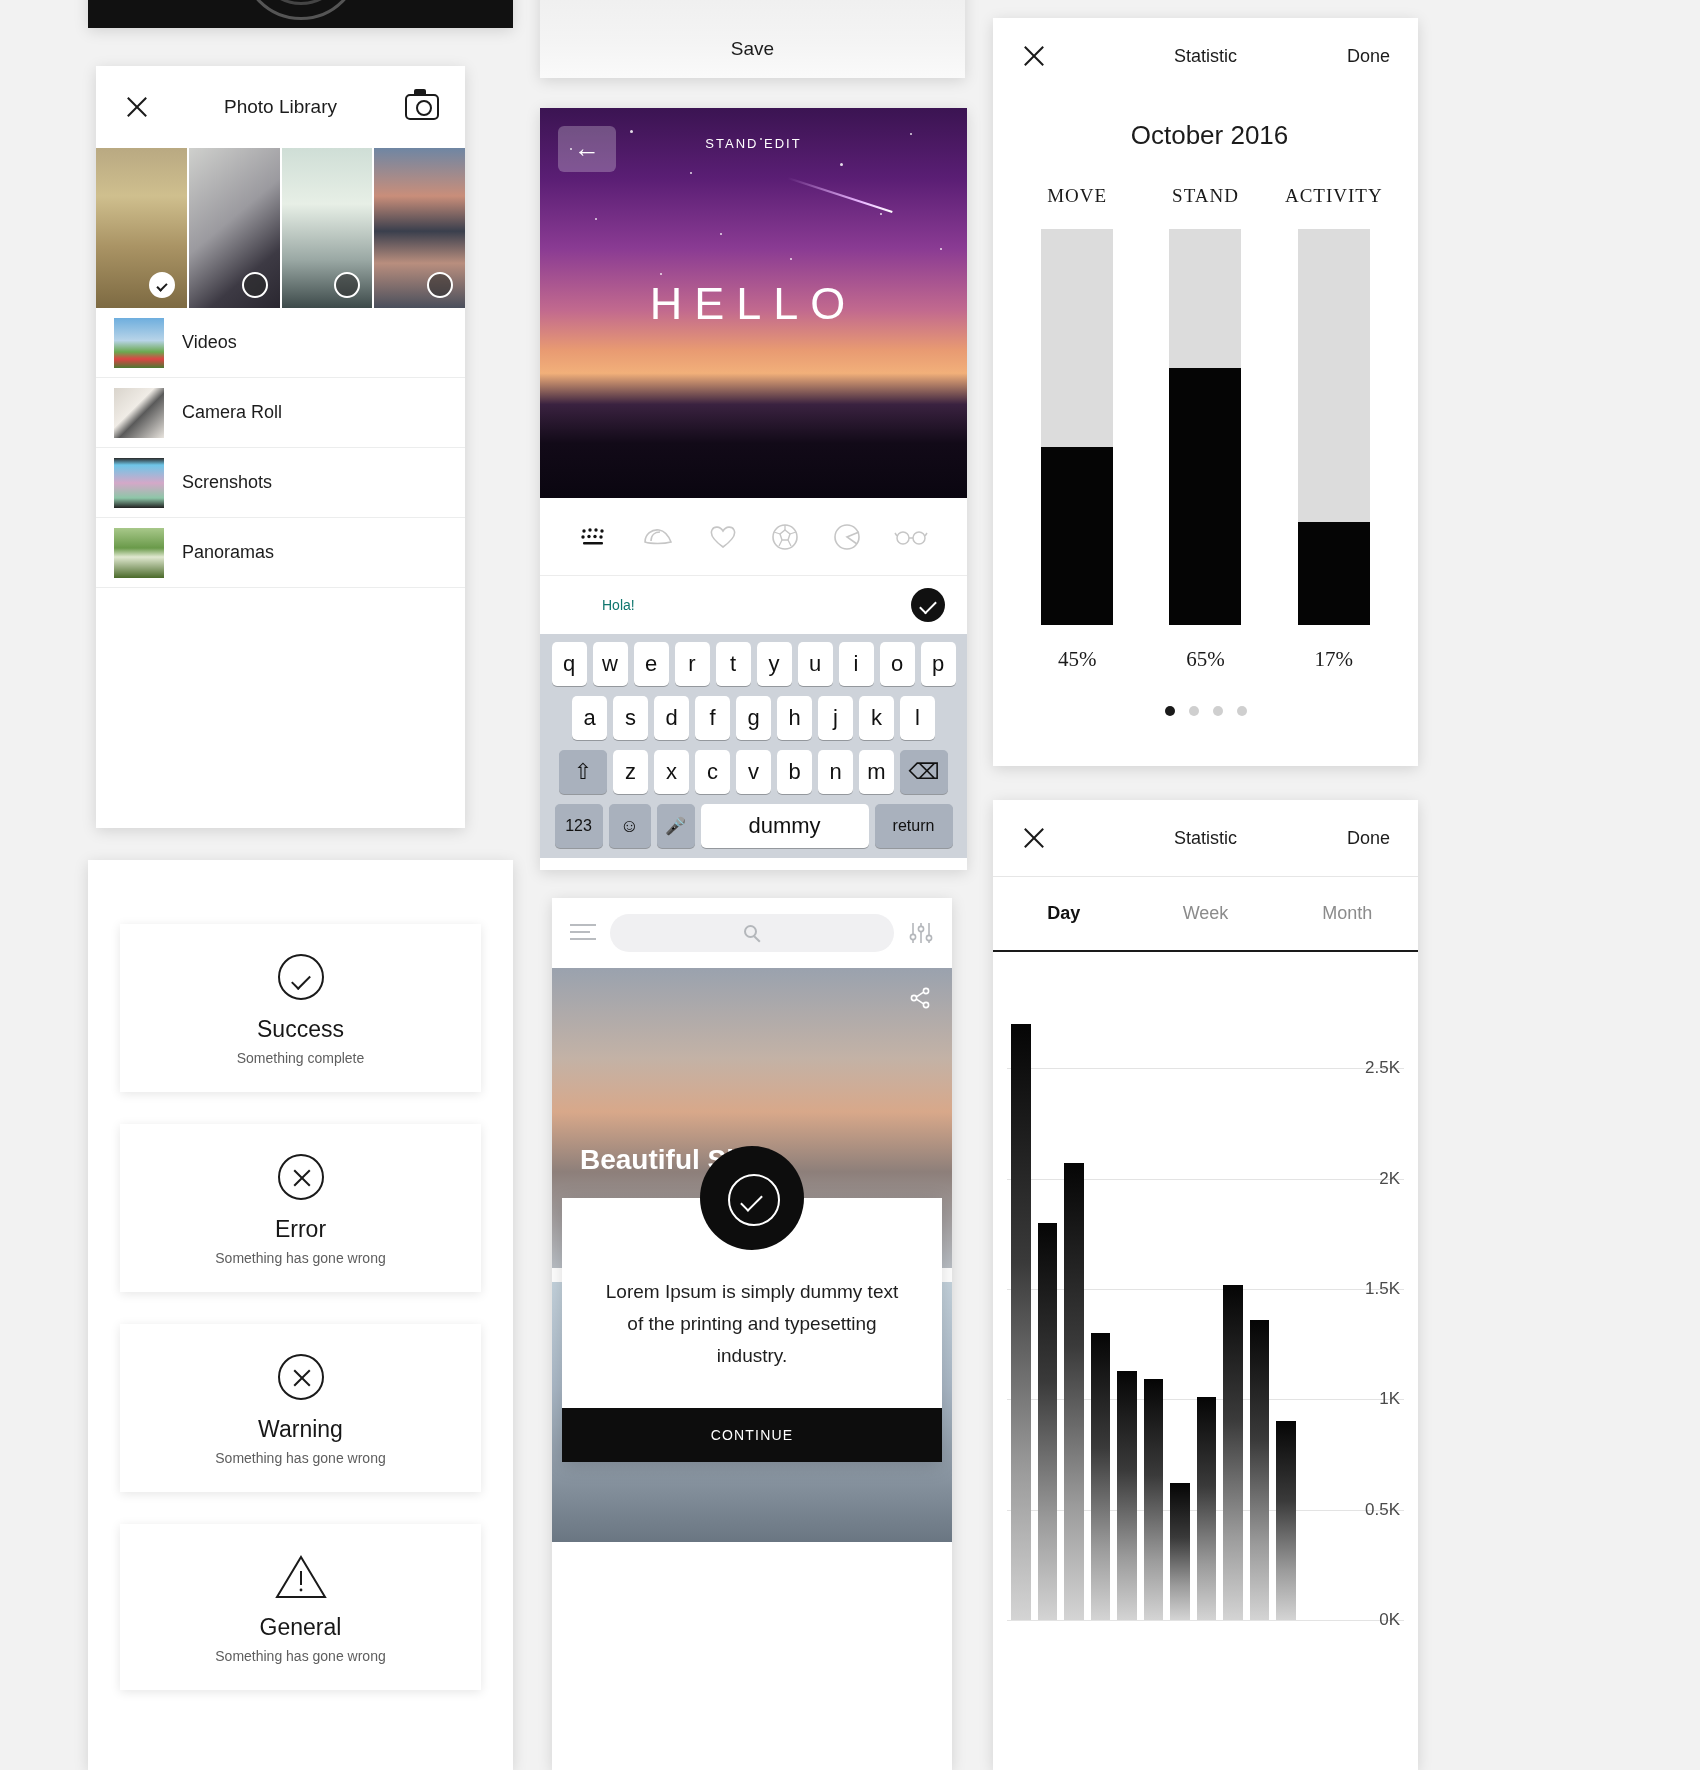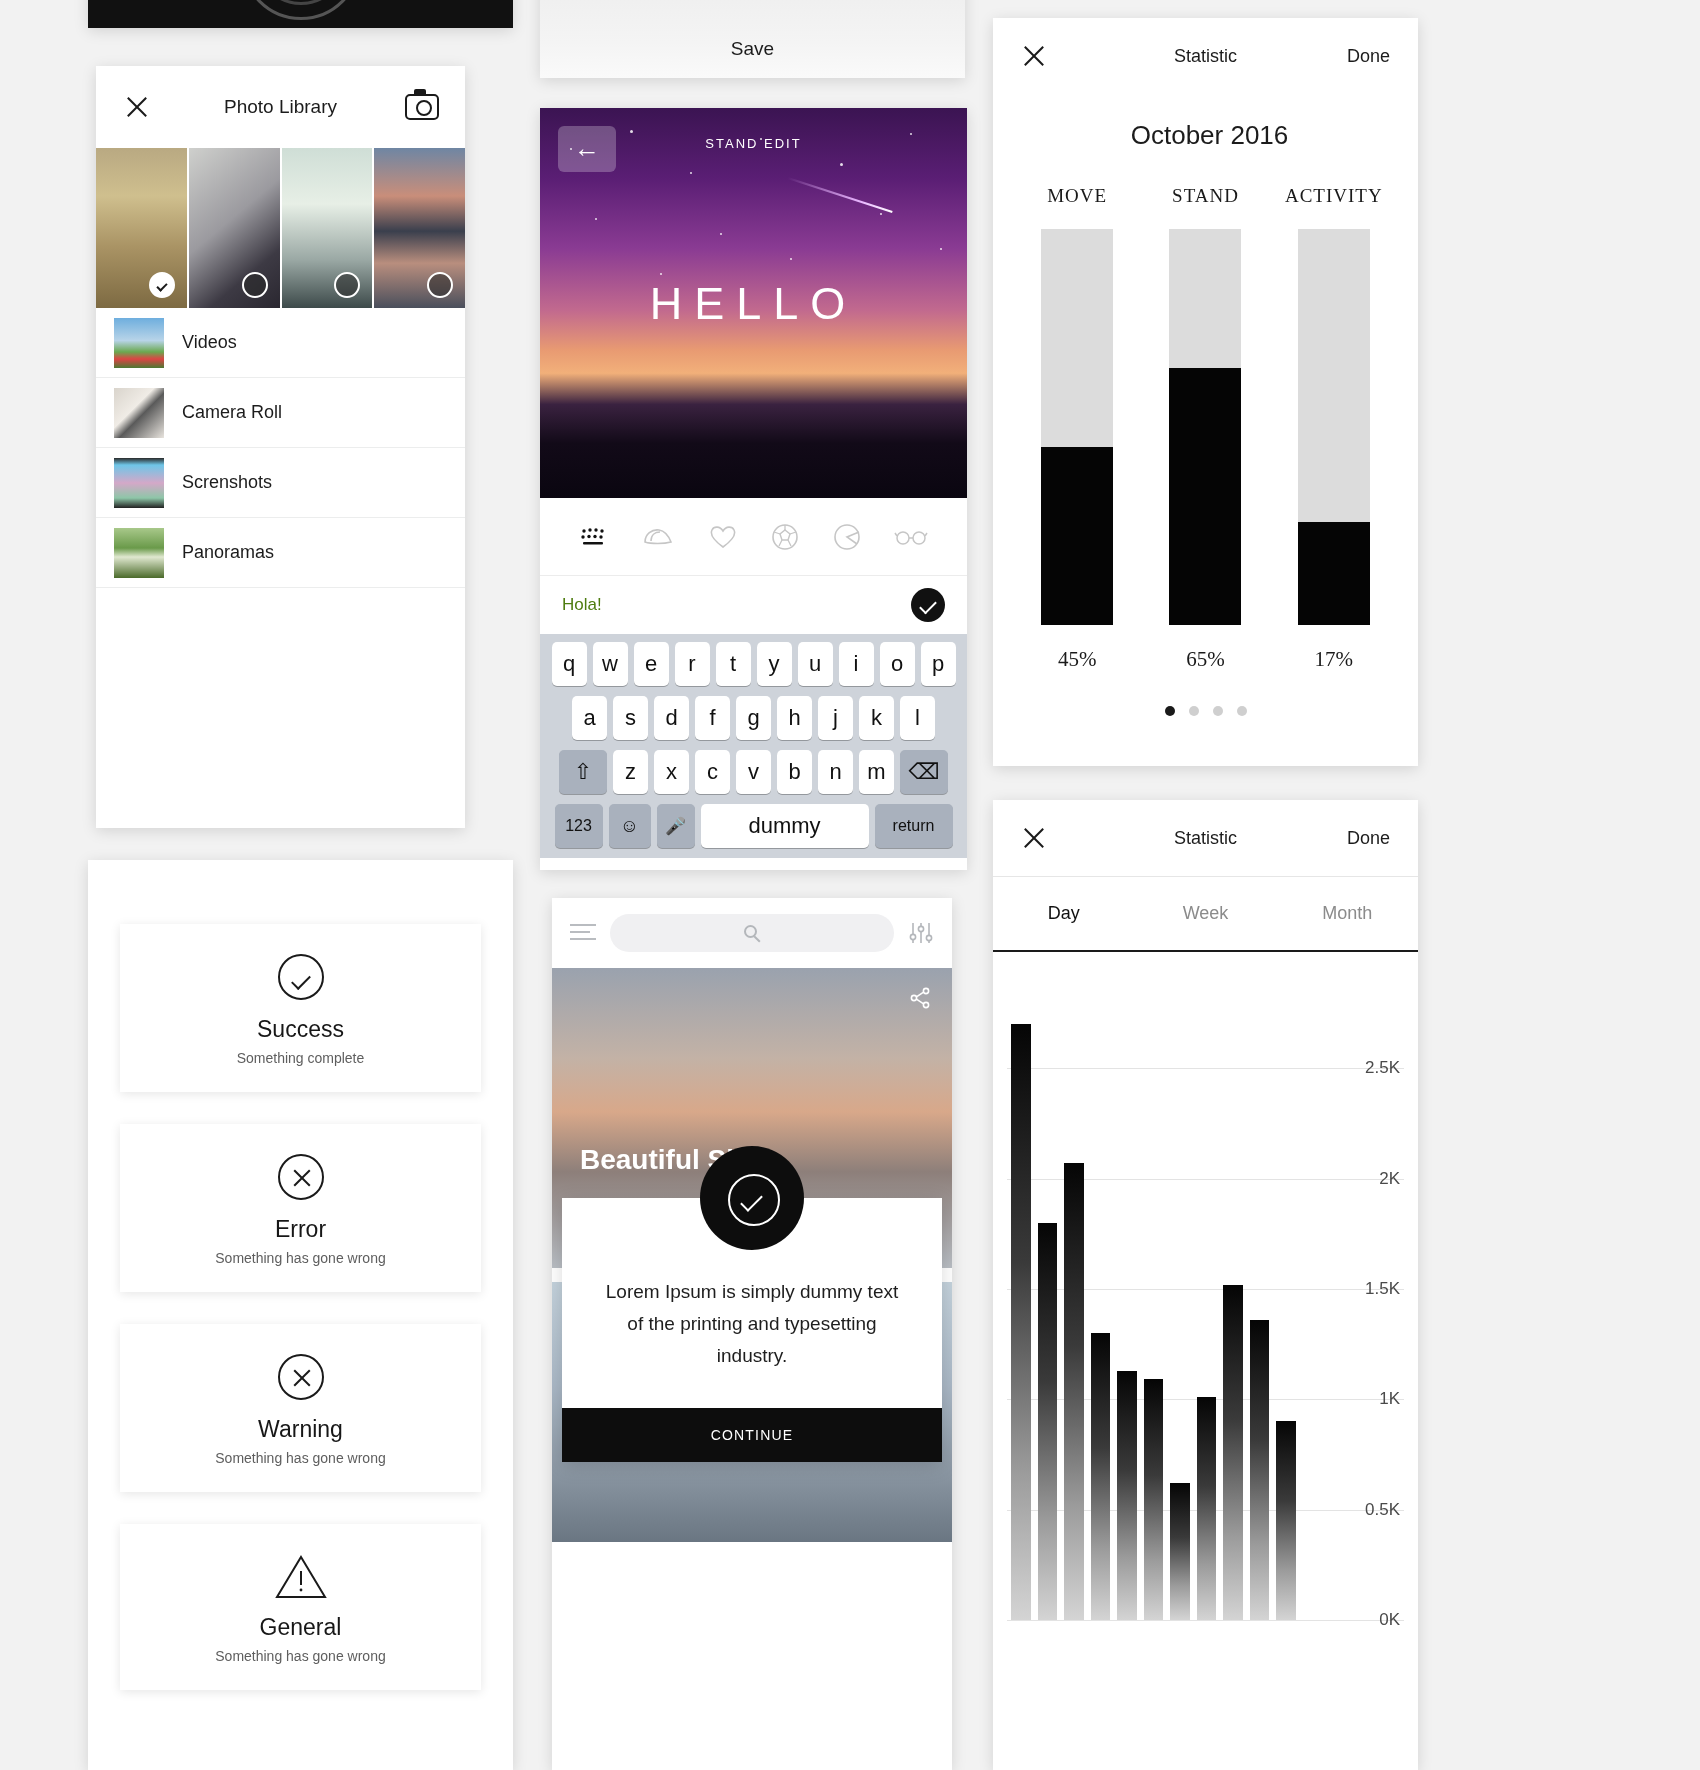--- a/index.html
+++ b/index.html
@@ -82,21 +82,21 @@
   .te-back { position:absolute; left:18px; top:18px; width:58px; height:46px; background:rgba(255,255,255,0.25);
       border-radius:6px; }
   .te-back:after{content:'←'; position:absolute; left:0;right:0;top:7px; text-align:center; font-size:26px; color:#fff;}
   .te-label { position:absolute; left:0; right:0; top:28px; text-align:center; color:#fff; font-size:13px; letter-spacing:2px;}
   .hello { position:absolute; left:0; right:0; top:170px; text-align:center; color:#fff; font-size:45px;
       letter-spacing:12px; font-weight:300;}
   .te-icons { height:78px; display:flex; align-items:center; justify-content:space-around; padding:0 22px;
       border-bottom:1px solid #ececec; }
   .te-icons svg { display:block; }
   .te-input { height:58px; display:flex; align-items:center; padding:0 22px; position:relative;}
-  .te-input span { font-size:17px; color:#4d7c0f; }
+  .te-input span { font-size:14px; color:#0f766e;margin-left:40px; }
   .te-ok { position:absolute; right:22px; top:12px; width:34px; height:34px; background:#111; border-radius:50%;}
   .te-ok:after{content:''; position:absolute; left:9px; top:13px; width:14px; height:7px;
       border-left:2.6px solid #fff; border-bottom:2.6px solid #fff; transform:rotate(-45deg);}
   .kb { background:#ced3da; padding:8px 4px 10px; }
   .kb-row { display:flex; justify-content:center; margin-bottom:10px; }
   .key { background:#fff; border-radius:5px; height:44px; min-width:35px; flex:0 0 35px; margin:0 3px;
       display:flex; align-items:center; justify-content:center; font-size:22px; color:#111;
       box-shadow:0 1px 0 rgba(0,0,0,0.28); }
   .key.wide { flex:0 0 48px; background:#a9b1bd; }
   .key.num { flex:0 0 48px; background:#a9b1bd; font-size:16px;}
@@ -152,21 +152,21 @@
   .bar-fill { position:absolute; left:0; right:0; bottom:0; background:#050505;}
   .bar-val { font-size:21px; color:#1a1a1a; margin-top:22px;}
   .dots { display:flex; justify-content:center; gap:14px; margin-top:34px;}
   .dot { width:10px; height:10px; border-radius:50%; background:#cfcfcf;}
   .dot.on { background:#1a1a1a; }
 
   
   #stat2 { left:993px; top:800px; width:425px; height:970px; }
   .st-tabs { display:flex; border-top:1px solid #e6e6e6; border-bottom:2px solid #1a1a1a; height:76px;}
   .st-tab { flex:1; display:flex; align-items:center; justify-content:center; font-size:18px; color:#8b8b8b;}
-  .st-tab.active { color:#111; font-weight:normal; }
+  .st-tab.active { color:#111; font-weight:bold; }
   .chart2 { position:relative; height:640px; margin:28px 4px 0; }
   .grid-line { position:absolute; left:10px; right:10px; height:1px; background:#e3e3e3;}
   .grid-lab { position:absolute; right:14px; font-size:17px; color:#4a4a4a; transform:translateY(-50%);}
   .bars2 { position:absolute; left:14px; right:118px; bottom:0; top:0; display:flex; align-items:flex-end; gap:7px;}
   .b2 { flex:1; background: linear-gradient(180deg,#050505 0%,#3a3a3a 40%,#9b9b9b 75%,#d4d4d4 100%);}
 </style>
 </head>
 <body>
 
 <div class="card" id="photo-top">

